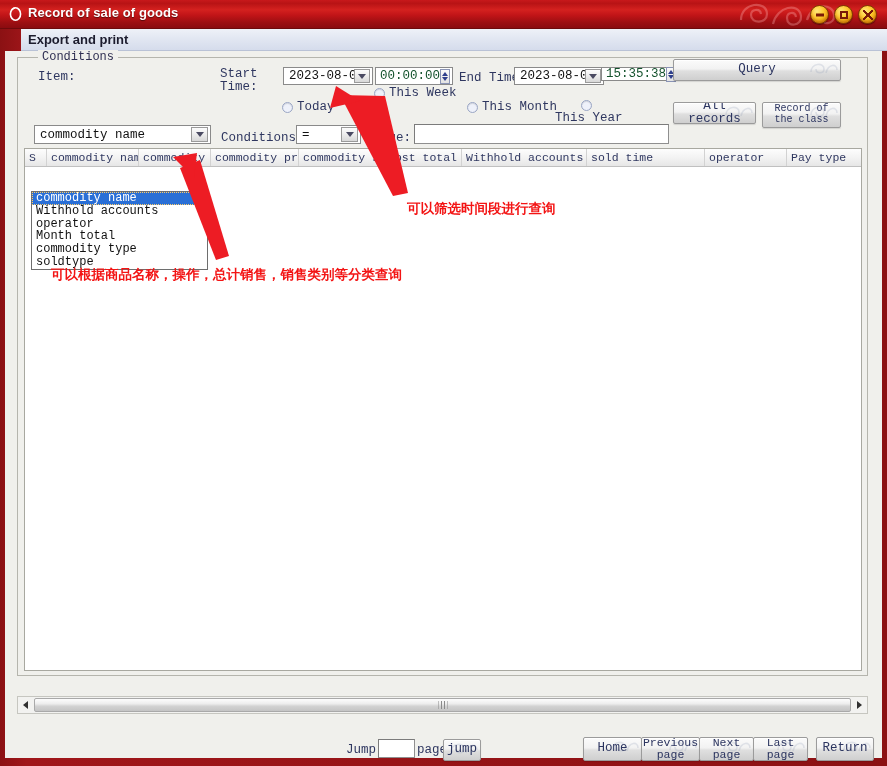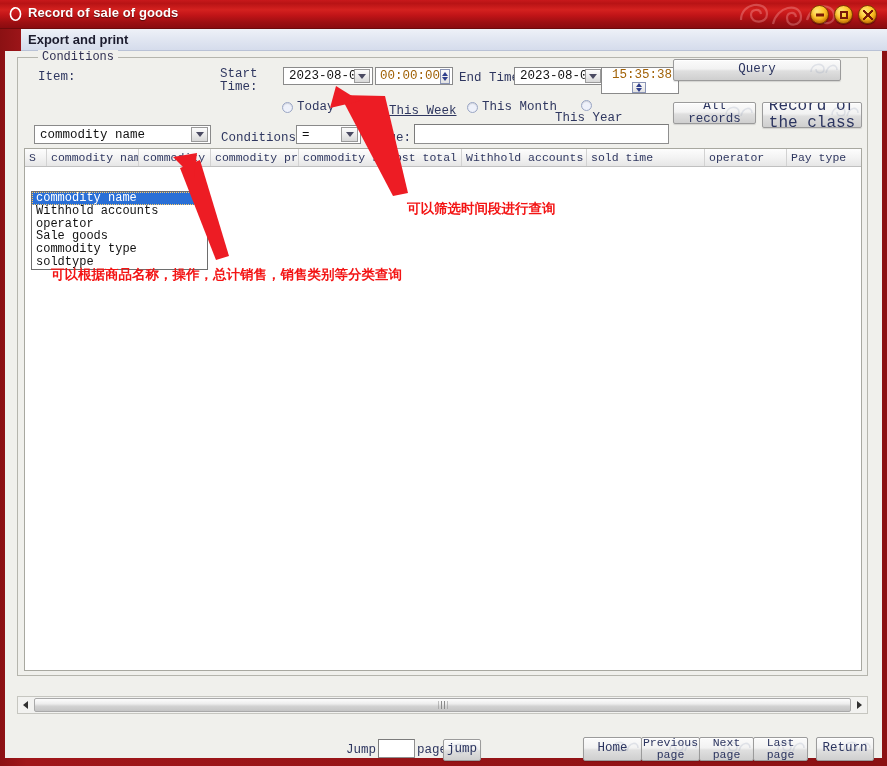--- a/index.html
+++ b/index.html
@@ -130,21 +130,21 @@
     display:flex; align-items:center; justify-content:center;
     cursor:pointer;
   }
   .caret {
     width:0;height:0;border-left:4px solid transparent;border-right:4px solid transparent;
     border-top:5px solid #4a4a62;
   }
   .spinbox {
     position:absolute; background:#fff; border:1px solid #8a8a8a;
     display:flex; align-items:center;
-    font-family:"Liberation Mono", monospace; font-size:12.5px; color:#a16207;
+    font-family:"Liberation Mono", monospace; font-size:12.5px; color:#14532d;
   }
   .spinbox .sval { padding-left:4px; flex:1; white-space:nowrap; }
   .spin-arrows {
     width:14px; height:15px; margin-right:2px;
     background:linear-gradient(to bottom,#fafafa,#e3e3e3);
     border:1px solid #8a94b5;
     display:flex; flex-direction:column; align-items:center; justify-content:center;
     cursor:pointer;
   }
   .spin-arrows .up {
@@ -333,33 +333,33 @@
           </div>
       </div>
 
       <div class="lbl" style="left:441px; top:13px;">End Time:</div>
       <div class="combo" style="left:496px; top:9px; width:90px; height:18px;">
         <div class="val">2023-08-02</div>
         <div class="arrowbox" style="width:16px;height:14px;">
             <div class="caret"></div>
           </div>
       </div>
-      <div class="spinbox" style="left:583px; top:9px; width:78px; height:27px;flex-direction:column;">
+      <div class="spinbox" style="left:583px; top:9px; width:78px; height:14px;">
         <div class="sval">15:35:38</div>
         <div class="spin-arrows">
             <div class="up"></div>
             <div class="dn"></div>
           </div>
       </div>
 
       <div class="radio" style="left:264px; top:42px;">
         <span class="dot"></span>
         <span>Today</span>
       </div>
-      <div class="radio" style="left:356px; top:46px;text-decoration:underline;">
+      <div class="radio" style="left:356px; top:28px;">
         <span class="dot"></span>
         <span>This Week</span>
       </div>
       <div class="radio" style="left:449px; top:42px;">
         <span class="dot"></span>
         <span>This Month</span>
       </div>
       <div class="radio" style="left:537px; top:42px;flex-direction:column;">
         <span class="dot"></span>
         <span>This Year</span>
@@ -378,21 +378,21 @@
       <div class="btn" style="left:655px; top:44px; width:83px; height:22px;">
         <svg class="swirl-sm" viewBox="0 0 30 20">
           <g fill="none" stroke="#8d9ab5" stroke-width="1.6">
             <path d="M3 15 C 3 6, 16 5, 16 12 C 16 17, 8 17, 8 12"></path>
             <path d="M18 16 C 20 7, 29 6, 29 13"></path>
           </g>
         </svg>
         <span>All records</span>
       </div>
 
-      <div class="btn" style="left:744px; top:44px; width:100px; height:26px; font-size:16px;">
+      <div class="btn" style="left:744px; top:44px; width:79px; height:26px; font-size:10px;">
         <svg class="swirl-sm" viewBox="0 0 30 20">
           <g fill="none" stroke="#8d9ab5" stroke-width="1.6">
             <path d="M3 15 C 3 6, 16 5, 16 12 C 16 17, 8 17, 8 12"></path>
             <path d="M18 16 C 20 7, 29 6, 29 13"></path>
           </g>
         </svg>
         <span>Record of<br>the class</span>
       </div>
 
       <div id="table-area">
@@ -481,21 +481,21 @@
             <path d="M18 16 C 20 7, 29 6, 29 13"></path>
           </g>
       </svg>
       <span>Return</span>
     </div>
 
     <div id="dropdown">
         <div class="opt sel">commodity  name</div>
         <div class="opt">Withhold accounts</div>
         <div class="opt">operator</div>
-        <div class="opt">Sale goods</div>
+        <div class="opt">Month total</div>
         <div class="opt">commodity type</div>
         <div class="opt">soldtype</div>
       </div>
 
   </div>
 
   <svg class="arrow-svg" style="left:0; top:0; width:887px; height:766px;">
 
     <g>
       <polygon points="340,95 385,96 408,193 393,196" fill="#ed1c24"></polygon>

